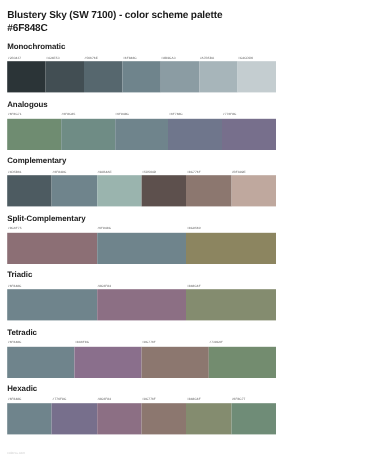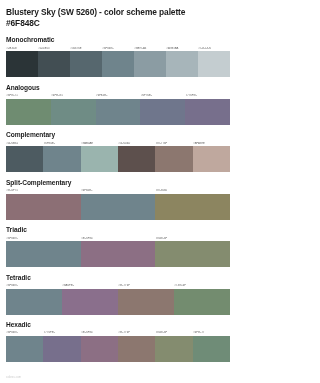--- a/index.html
+++ b/index.html
@@ -72,21 +72,21 @@
     font-size: 2.6px;
     color: #c9c9c9;
     letter-spacing: 0.1px;
   }
 </style>
 </head>
 <body>
 
 <div class="page">
 
-  <div class="title">Blustery Sky (SW 5260) - color scheme palette #6F848C</div>
+  <div class="title">Blustery Sky (SW 7100) - color scheme palette #6F848C</div>
 
   <div class="section">
     <div class="section-title">Monochromatic</div>
     <div class="labels">
       <div class="label" style="width:14.285%">#2B3437</div>
       <div class="label" style="width:14.285%">#424E53</div>
       <div class="label" style="width:14.285%">#56676E</div>
       <div class="label" style="width:14.285%">#6F848C</div>
       <div class="label" style="width:14.285%">#8B9CA3</div>
       <div class="label" style="width:14.285%">#A7B5BA</div>

